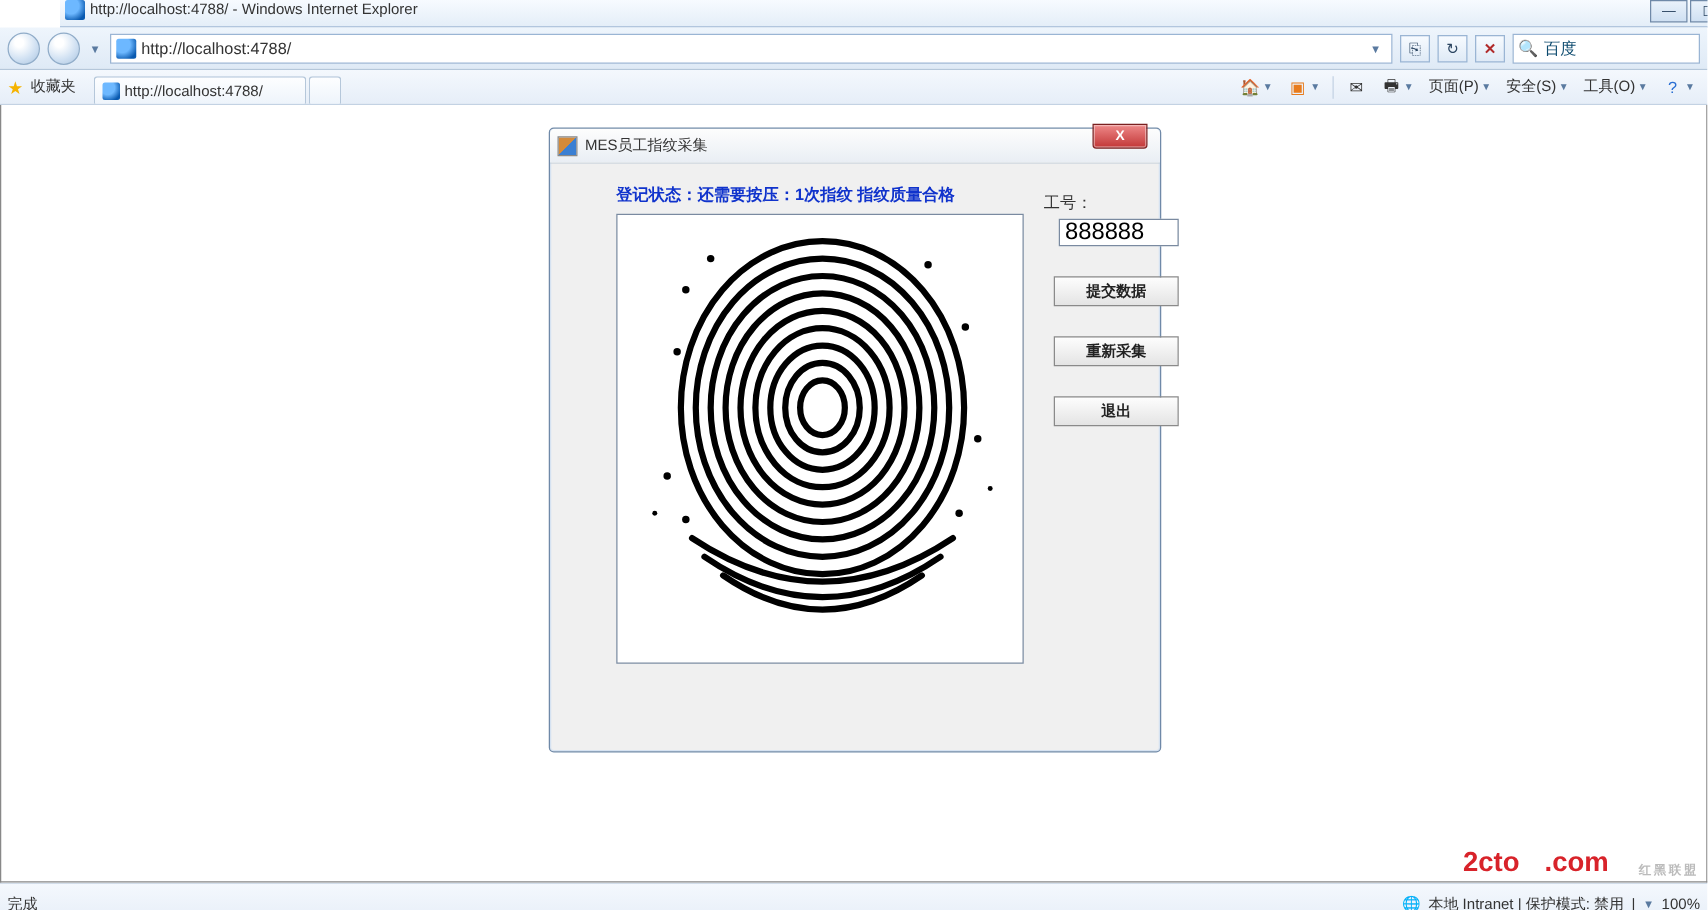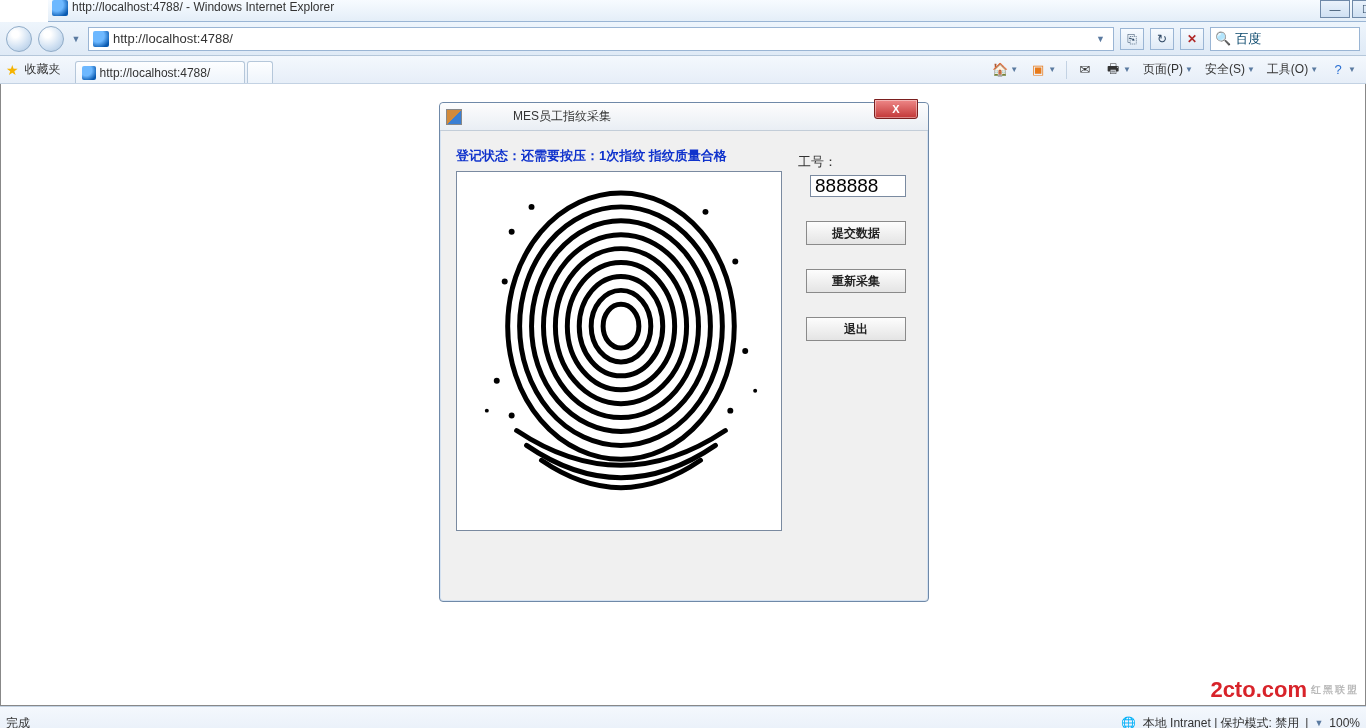--- a/index.html
+++ b/index.html
@@ -64,41 +64,41 @@
   .statusbar .globe { color:#2a7a2a; }
   
   .dialog {
     position:absolute; left:438px; top:18px; width:490px; height:500px;
     border:1px solid #6f89a8; border-radius:4px; background:#f0f0f0;
     box-shadow:0 0 0 1px #d5e2f1 inset;
   }
   .dlg-title {
     height:28px; background:linear-gradient(#fdfdfd,#e9eef4);
     border-bottom:1px solid #c3cdd8; border-radius:4px 4px 0 0;
-    display:flex; align-items:center; padding:0 6px; font-size:12px; color:#333;gap:45px;
+    display:flex; align-items:center; padding:0 6px; font-size:12px; color:#333;
   }
   .dlg-title .form-ico { width:16px; height:16px; margin-right:6px;
     background:linear-gradient(135deg,#d38a3a 0 50%,#3a7fd3 50% 100%); border:1px solid #888;}
   .dlg-close {
     position:absolute; right:10px; top:-4px; width:44px; height:20px;
     background:linear-gradient(#e88,#c23737); border:1px solid #7a1f1f; border-radius:0 0 3px 3px;
     color:#fff; display:flex; align-items:center; justify-content:center; font-size:11px; font-weight:bold;
     box-shadow:inset 0 0 0 1px rgba(255,255,255,.4);
   }
-  .dlg-body { position:relative; padding:16px; height:calc(100% - 28px); }
+  .dlg-body { position:relative; padding:16px; height:calc(100% - 28px);margin-left:37px; }
   .status-line { font-size:13px; font-weight:bold; color:#1033cc; margin-bottom:6px; }
   .fp-frame { width:326px; height:360px; background:#fff; border:1px solid #7a8aa0; box-shadow:inset 0 0 0 1px #fff; overflow:hidden; }
   .fp-frame svg { width:100%; height:100%; }
   .side-col { position:absolute; left:358px; top:16px; width:116px; }
   .lbl { font-size:13px; color:#333; margin:6px 0 4px;font-family:Liberation Mono, monospace; }
   .txt { width:96px; height:22px; border:1px solid #7a8aa0; background:#fff; font-size:19px; padding:0 4px; margin-left:12px; }
   .wbtn { width:100px; height:24px; margin:24px 0 0 8px; background:linear-gradient(#fdfdfd,#e4e4e4);
     border:1px solid #8a8a8a; font-size:12px; color:#222; display:flex; align-items:center; justify-content:center;font-weight:bold; }
   
-  .watermark { position:absolute; right:6px; bottom:2px; font-size:22px; font-weight:bold; color:#d8232a; font-family:Arial; display:flex; align-items:center;}
+  .watermark { position:absolute; right:6px; bottom:2px; font-size:22px; font-weight:bold; color:#d8232a; font-family:Arial; display:flex; align-items:flex-end;gap:20px;}
   .watermark .o { color:#d8232a; }
   .watermark .sub { font-size:10px; color:#bbb; margin-left:4px; letter-spacing:2px;}
 </style>
 </head>
 <body>
 
 <div class="win-titlebar">
   <span class="ie-icon"></span>
   <span>http://localhost:4788/ - Windows Internet Explorer</span>
   <div class="win-ctrl">

